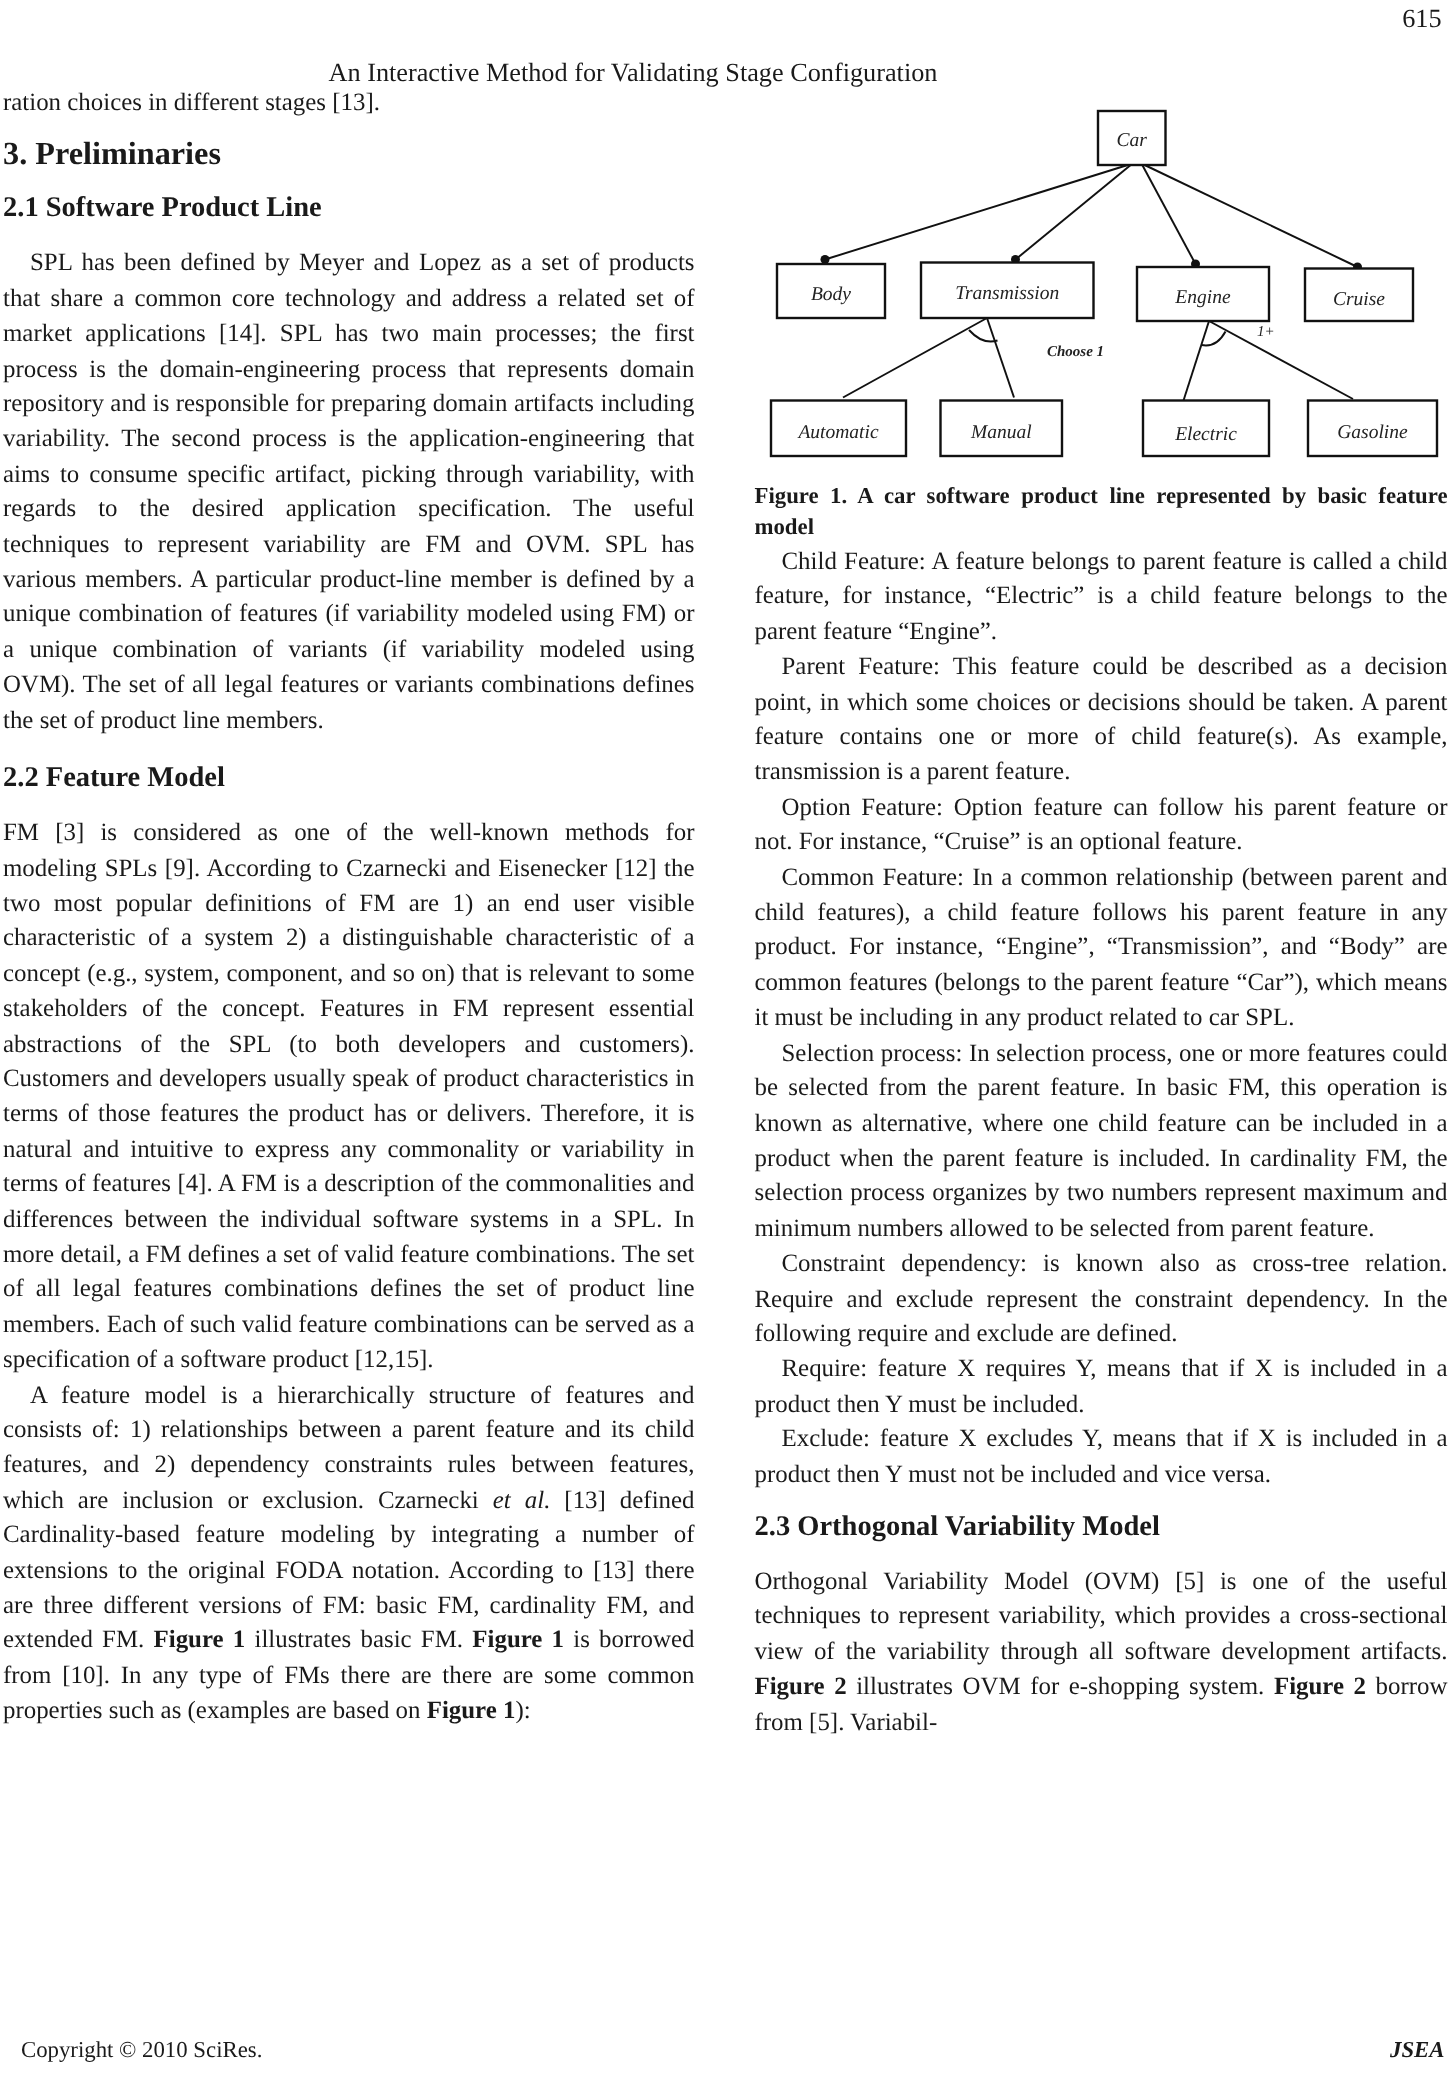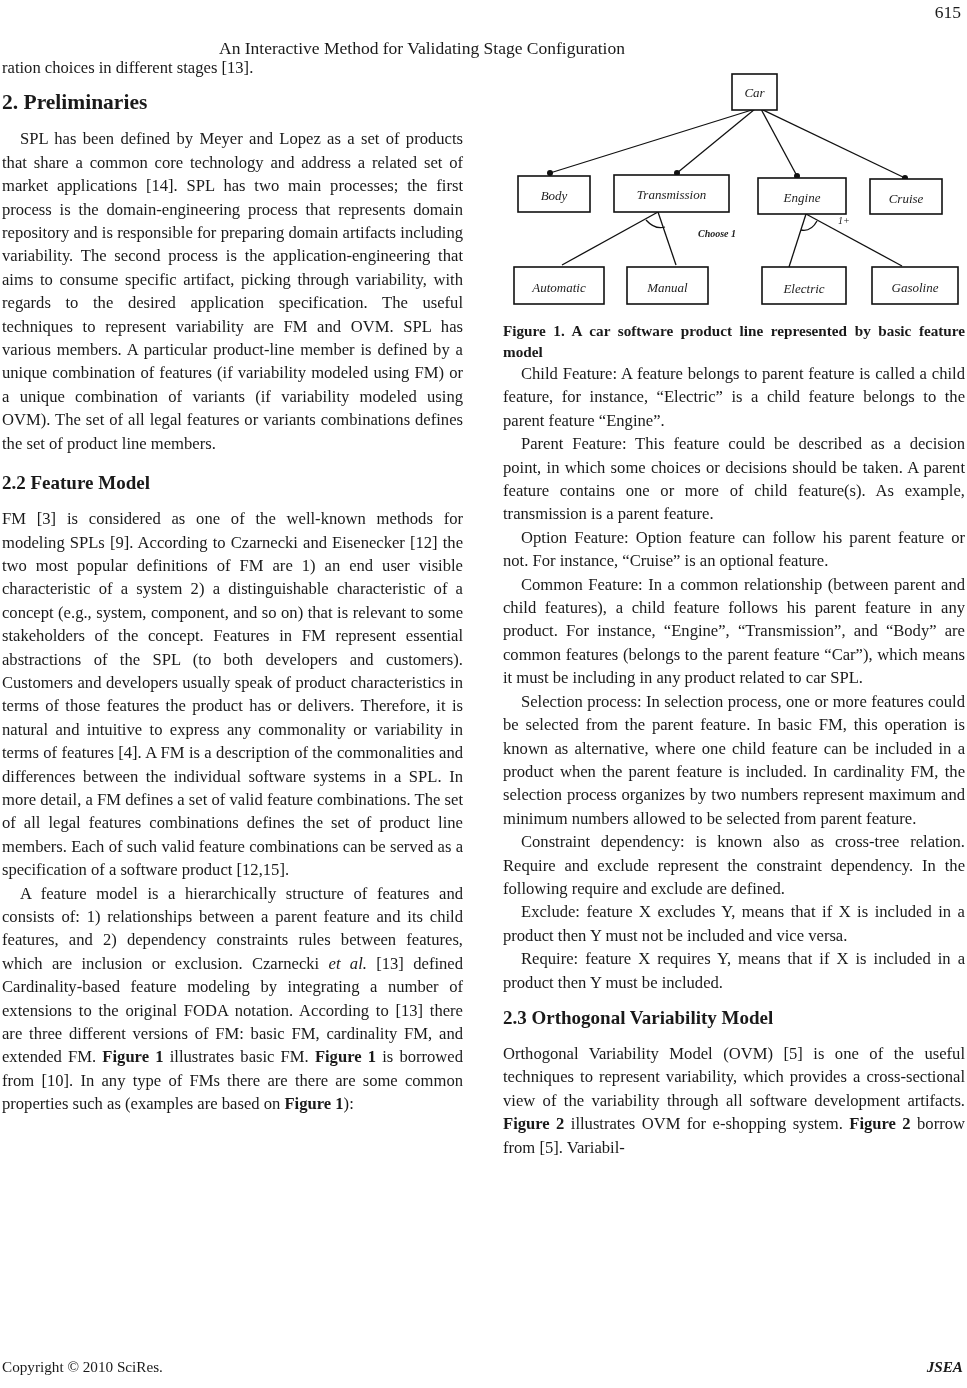--- a/index.html
+++ b/index.html
@@ -21,37 +21,38 @@
   .h2.mt { margin-top: 16px; }
   .h2.mt-small { margin-top: 12px; }
   b { font-weight: bold; }
   i { }
 
   .figure { position: relative; width: 462px; height: 250px; margin-top: 8px; font-style: italic; }
   .figure svg { position: absolute; left: 0; top: 0; }
   .fig-caption { font-weight: bold; font-size: 15.2px; line-height: 21px; margin-top: 6px; text-align: justify; }
 
   .footer { position: absolute; top: 1358px; left: 0; width: 967px; font-size: 15.2px; }
-  .footer-left { position: absolute; left: 2px; }
+  .footer-left { position: absolute; left: 14px; }
   .footer-right { position: absolute; right: 4px; font-weight: bold; font-style: italic; }
 
   .fm-node-text { font-family: "Liberation Serif", "DejaVu Serif", serif; font-size: 13px; fill: #222; }
   .fm-label { font-family: "Liberation Serif", "DejaVu Serif", serif; font-size: 10px; fill: #222; }
 </style>
 </head>
 <body>
 
 <div class="running-head">
   <div class="running-title">An Interactive Method for Validating Stage Configuration</div>
   <div class="page-number">615</div>
 </div>
 
 <div class="col col-left">
   <p>ration choices in different stages [13].</p>
-  <div class="h1">2. Preliminaries</div>
+  <div class="h1">3. Preliminaries</div>
+  <div class="h2">2.1 Software Product Line</div>
   <p class="indent">SPL has been defined by Meyer and Lopez as a set of products that share a common core technology and address a related set of market applications [14]. SPL has two main processes; the first process is the domain-engineering process that represents domain repository and is responsible for preparing domain artifacts including variability. The second process is the application-engineering that aims to consume specific artifact, picking through variability, with regards to the desired application specification. The useful techniques to represent variability are FM and OVM. SPL has various members. A particular product-line member is defined by a unique combination of features (if variability modeled using FM) or a unique combination of variants (if variability modeled using OVM). The set of all legal features or variants combinations defines the set of product line members.</p>
   <div class="h2 mt">2.2 Feature Model</div>
   <p>FM [3] is considered as one of the well-known methods for modeling SPLs [9]. According to Czarnecki and Eisenecker [12] the two most popular definitions of FM are 1) an end user visible characteristic of a system 2) a distinguishable characteristic of a concept (e.g., system, component, and so on) that is relevant to some stakeholders of the concept. Features in FM represent essential abstractions of the SPL (to both developers and customers). Customers and developers usually speak of product characteristics in terms of those features the product has or delivers. Therefore, it is natural and intuitive to express any commonality or variability in terms of features [4]. A FM is a description of the commonalities and differences between the individual software systems in a SPL. In more detail, a FM defines a set of valid feature combinations. The set of all legal features combinations defines the set of product line members. Each of such valid feature combinations can be served as a specification of a software product [12,15].</p>
   <p class="indent"><span>A feature model is a hierarchically structure of features and consists of: 1) relationships between a parent feature and its child features, and 2) dependency constraints rules between features, which are inclusion or exclusion. Czarnecki </span><i>et al.</i><span> [13] defined Cardinality-based feature modeling by integrating a number of extensions to the original FODA notation. According to [13] there are three different versions of FM: basic FM, cardinality FM, and extended FM. </span><b>Figure 1</b><span> illustrates basic FM. </span><b>Figure 1</b><span> is borrowed from [10]. In any type of FMs there are there are some common properties such as (examples are based on </span><b>Figure 1</b><span>):</span></p>
 </div>
 
 <div class="col col-right">
   <div class="figure">
     <svg width="462" height="250" viewBox="0 0 462 250">
       <g stroke="#111" stroke-width="1.3" fill="none">
@@ -102,22 +103,22 @@
     </svg>
   </div>
   <div class="fig-caption">Figure 1. A car software product line represented by basic feature model</div>
 
   <p class="indent">Child Feature: A feature belongs to parent feature is called a child feature, for instance, “Electric” is a child feature belongs to the parent feature “Engine”.</p>
   <p class="indent">Parent Feature: This feature could be described as a decision point, in which some choices or decisions should be taken. A parent feature contains one or more of child feature(s). As example, transmission is a parent feature.</p>
   <p class="indent">Option Feature: Option feature can follow his parent feature or not. For instance, “Cruise” is an optional feature.</p>
   <p class="indent">Common Feature: In a common relationship (between parent and child features), a child feature follows his parent feature in any product. For instance, “Engine”, “Transmission”, and “Body” are common features (belongs to the parent feature “Car”), which means it must be including in any product related to car SPL.</p>
   <p class="indent">Selection process: In selection process, one or more features could be selected from the parent feature. In basic FM, this operation is known as alternative, where one child feature can be included in a product when the parent feature is included. In cardinality FM, the selection process organizes by two numbers represent maximum and minimum numbers allowed to be selected from parent feature.</p>
   <p class="indent">Constraint dependency: is known also as cross-tree relation. Require and exclude represent the constraint dependency. In the following require and exclude are defined.</p>
+  <p class="indent">Require: feature X requires Y, means that if X is included in a product then Y must be included.</p>
   <p class="indent">Exclude: feature X excludes Y, means that if X is included in a product then Y must not be included and vice versa.</p>
-  <p class="indent">Require: feature X requires Y, means that if X is included in a product then Y must be included.</p>
   <div class="h2 mt-small">2.3 Orthogonal Variability Model</div>
   <p><span>Orthogonal Variability Model (OVM) [5] is one of the useful techniques to represent variability, which provides a cross-sectional view of the variability through all software development artifacts. </span><b>Figure 2</b><span> illustrates OVM for e-shopping system. </span><b>Figure 2</b><span> borrow from [5]. Variabil-</span></p>
 </div>
 
 <div class="footer">
   <span class="footer-left">Copyright © 2010 SciRes.</span>
   <span class="footer-right">JSEA</span>
 </div>
 
 </body></html>

